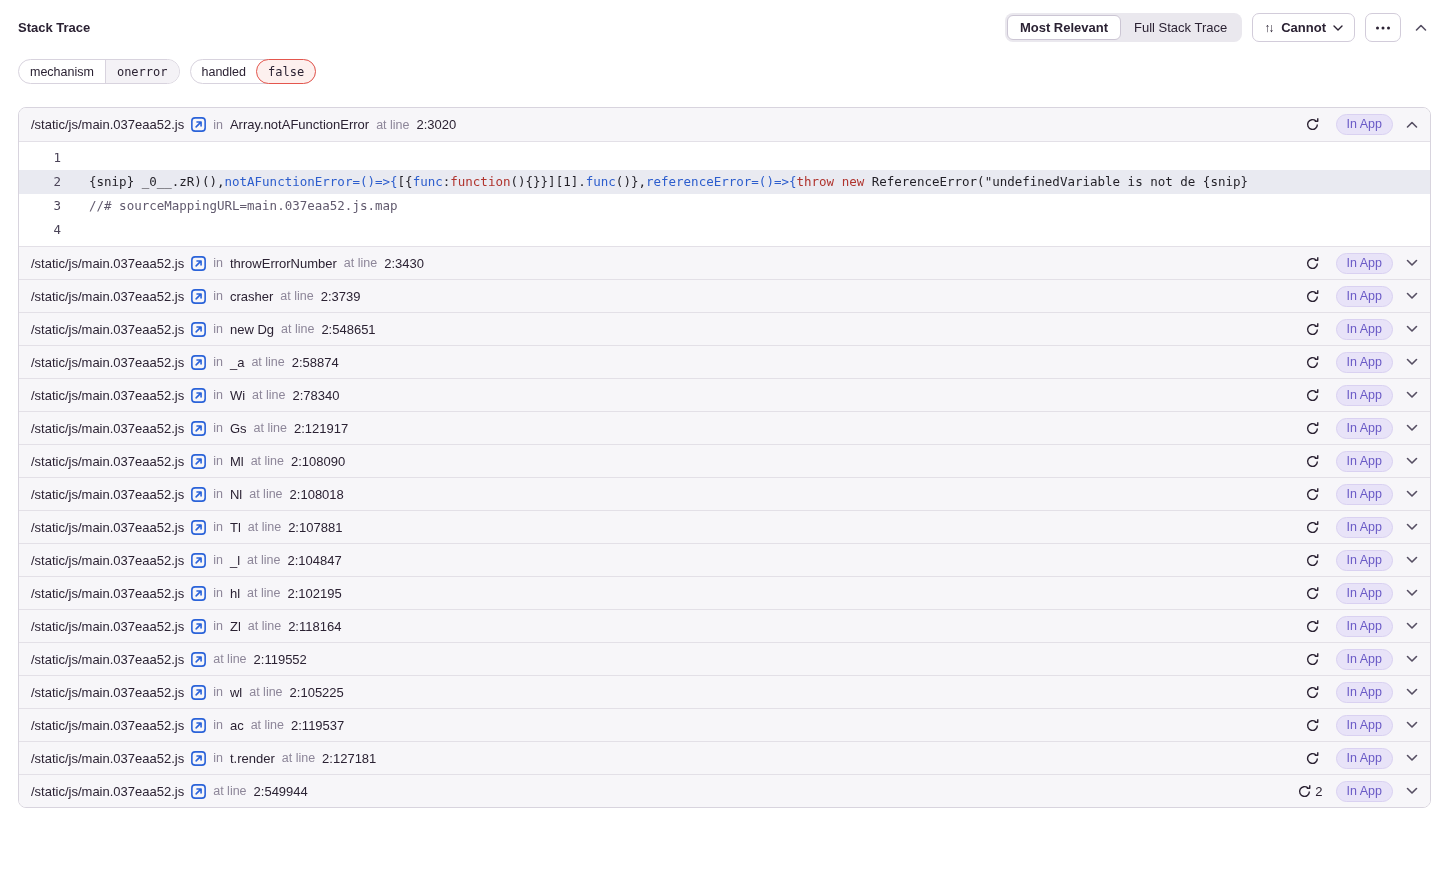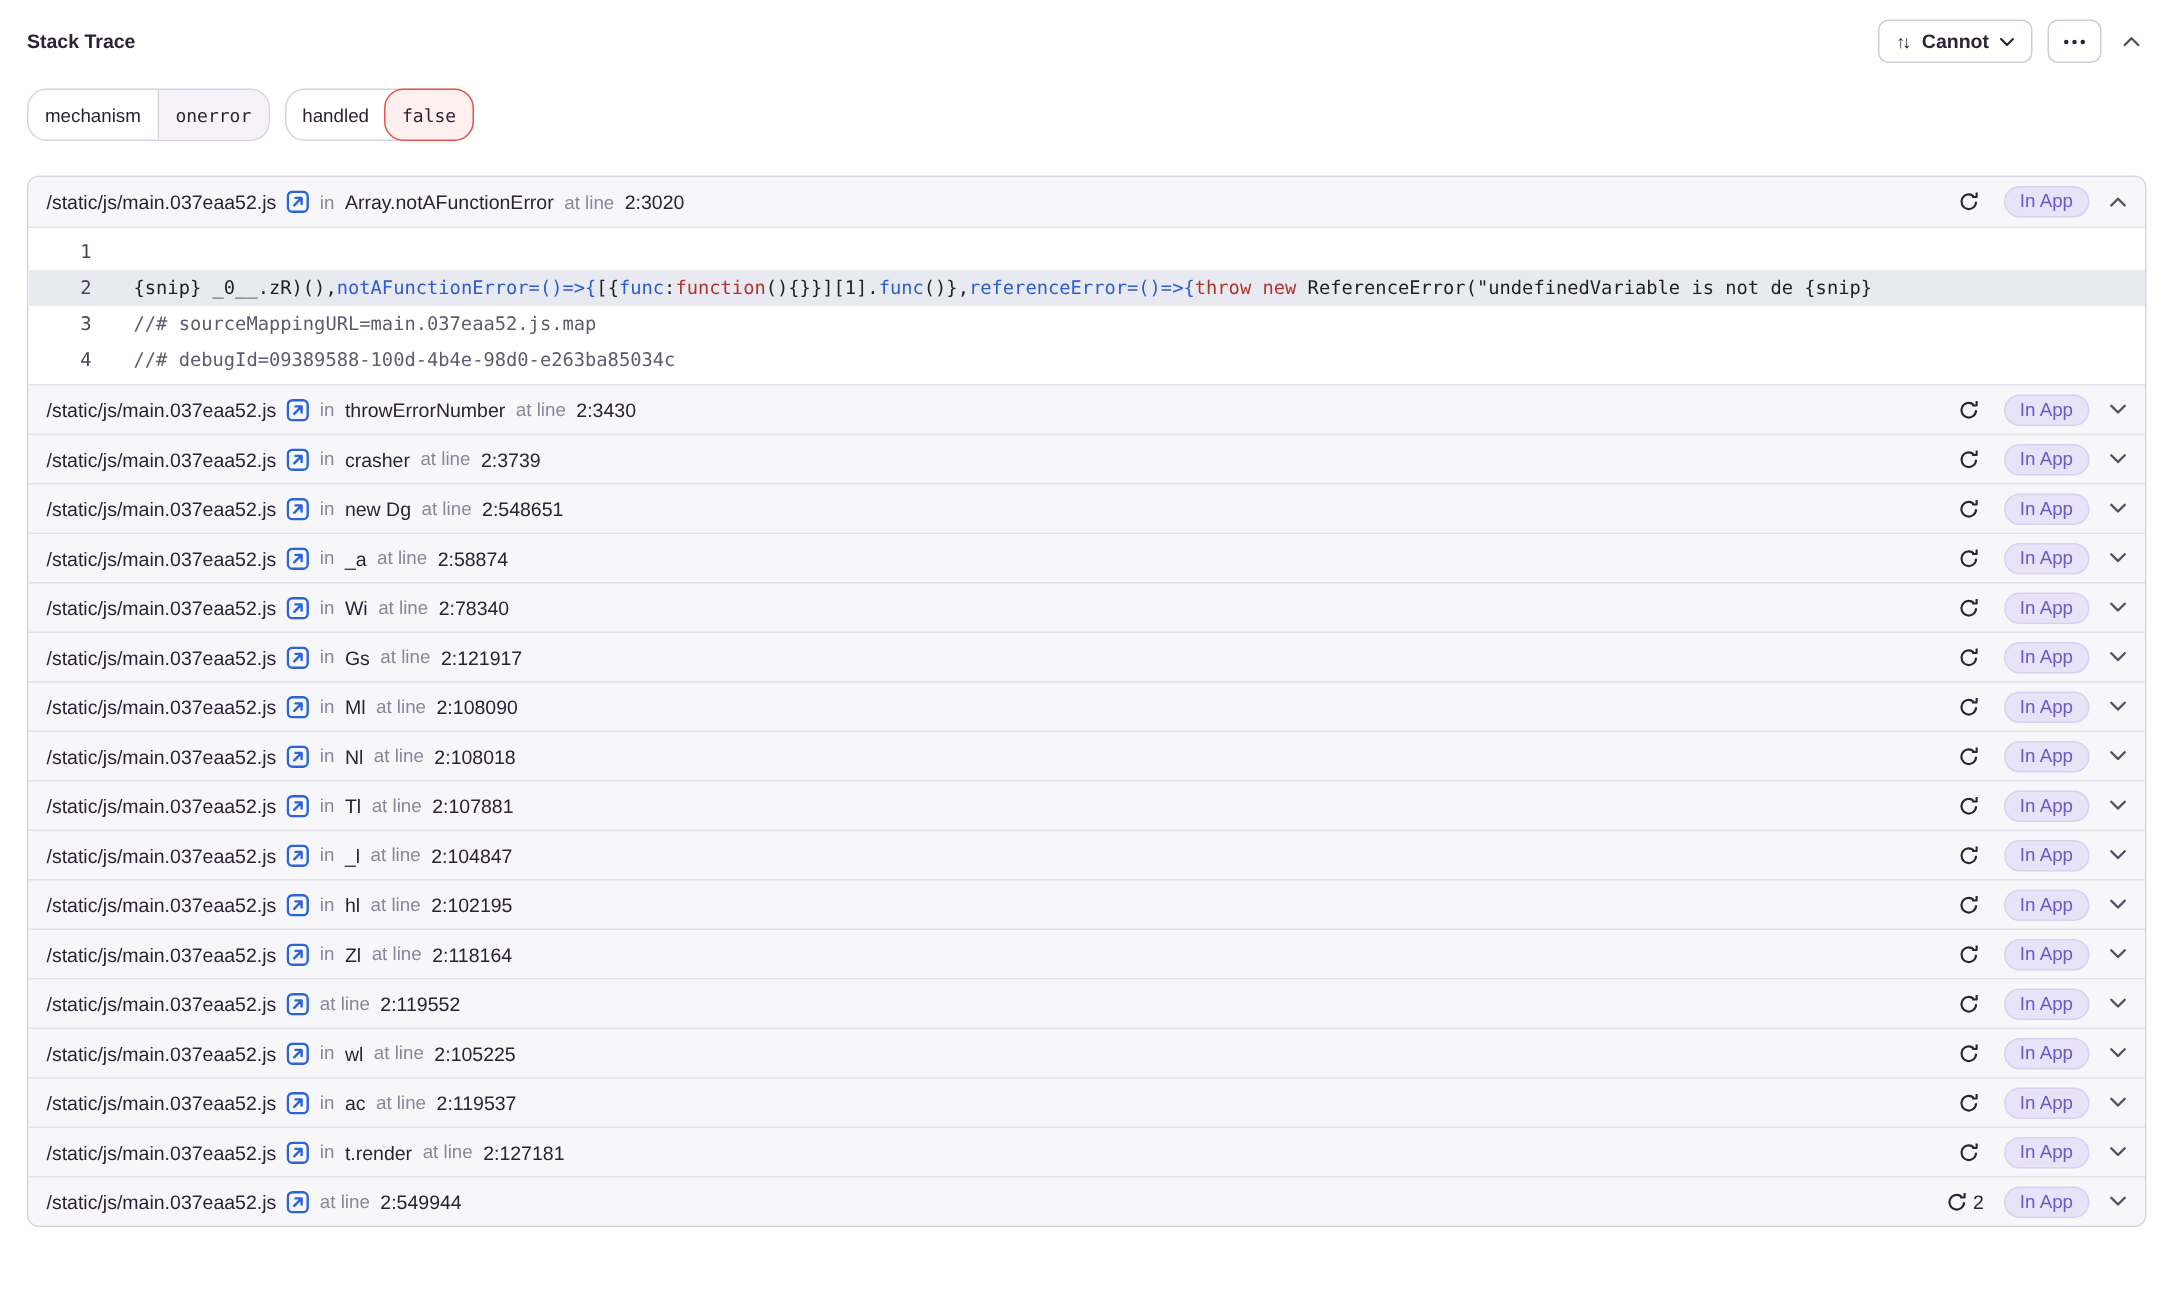--- a/index.html
+++ b/index.html
@@ -30,21 +30,21 @@
   .updown { font-size: 12px; letter-spacing: -2px; font-weight: 400; padding-right: 2px; }
   .icon-btn { padding: 5px 9px; }
   .plain-btn { border: none; background: none; padding: 4px; cursor: pointer; display: flex; align-items: center; }
 
   
   .error-type { font-size: 21px; font-weight: 700; margin: 12px 0 0; }
   .error-message { font-family: "DejaVu Sans Mono", monospace; font-size: 13px; margin-top: 10px; color: #2b2233; }
 
   
   .tags { display: flex; gap: 10px; margin-top: 17px; }
-  .tag { display: flex; align-items: stretch; border: 1px solid #d8d3de; border-radius: 13px; background: #fff; height: 35px; font-size: 12.5px; }
+  .tag { display: flex; align-items: stretch; border: 1px solid #d8d3de; border-radius: 13px; background: #fff; height: 25px; font-size: 12.5px; }
   .tag-key { display: flex; align-items: center; padding: 0 11px; }
   .tag-value {
     display: flex; align-items: center; padding: 0 11px;
     background: #f4f2f6; border-left: 1px solid #d8d3de;
     border-radius: 0 13px 13px 0;
     font-family: "DejaVu Sans Mono", monospace; font-size: 12px;
   }
   .tag-value.error { background: #fdf0ee; border: 1px solid #e4564d; border-radius: 13px; margin: -1px; }
 
   
@@ -80,20 +80,24 @@
   .tok-comment { color: #615a6e; }
 </style>
 </head>
 <body>
 
 <div class="page">
 
   <div class="topbar">
     <h3 class="section-title">Stack Trace</h3>
     <div class="controls">
+      <div class="segmented">
+        <button class="seg-btn active">Most Relevant</button>
+        <button class="seg-btn">Full Stack Trace</button>
+      </div>
       <button class="btn">
         <span class="updown">↑↓</span>
         <span>Cannot</span>
         <svg width="10" height="6" viewBox="0 0 10 6">
             <path d="M1 1 L5 5 L9 1" fill="none" stroke="#2b2233" stroke-width="1.4" stroke-linecap="round" stroke-linejoin="round"></path>
           </svg>
       </button>
       <button class="btn icon-btn">
         <svg width="16" height="4" viewBox="0 0 16 4">
             <circle cx="2.5" cy="2" r="1.5" fill="#2b2233"></circle>
@@ -161,21 +165,20 @@
           <div class="cl active">
             <span class="ln">2</span>
             <span class="ct"><span class="tok-plain">{snip} _0__.zR)(),</span><span class="tok-fn">notAFunctionError=()=&gt;{</span><span class="tok-plain">[{</span><span class="tok-fn">func</span><span class="tok-plain">:</span><span class="tok-kw">function</span><span class="tok-plain">(){}}][1].</span><span class="tok-fn">func</span><span class="tok-plain">()},</span><span class="tok-fn">referenceError=()=&gt;{</span><span class="tok-kw">throw new</span><span class="tok-plain"> ReferenceError("undefinedVariable is not de {snip}</span></span>
           </div>
           <div class="cl">
             <span class="ln">3</span>
             <span class="ct"><span class="tok-comment">//# sourceMappingURL=main.037eaa52.js.map</span></span>
           </div>
           <div class="cl">
             <span class="ln">4</span>
-            <span class="ct"><span class="tok-comment">//# debugId=09389588-100d-4b4e-98d0-e263ba85034c</span></span>
           </div>
         </div>
   </div>
 
   <div class="frame">
     <div class="frame-row">
       <div class="frame-left">
         <span class="path">/static/js/main.037eaa52.js</span>
         <span class="extlink">
           <svg width="15" height="15" viewBox="0 0 14 14">

